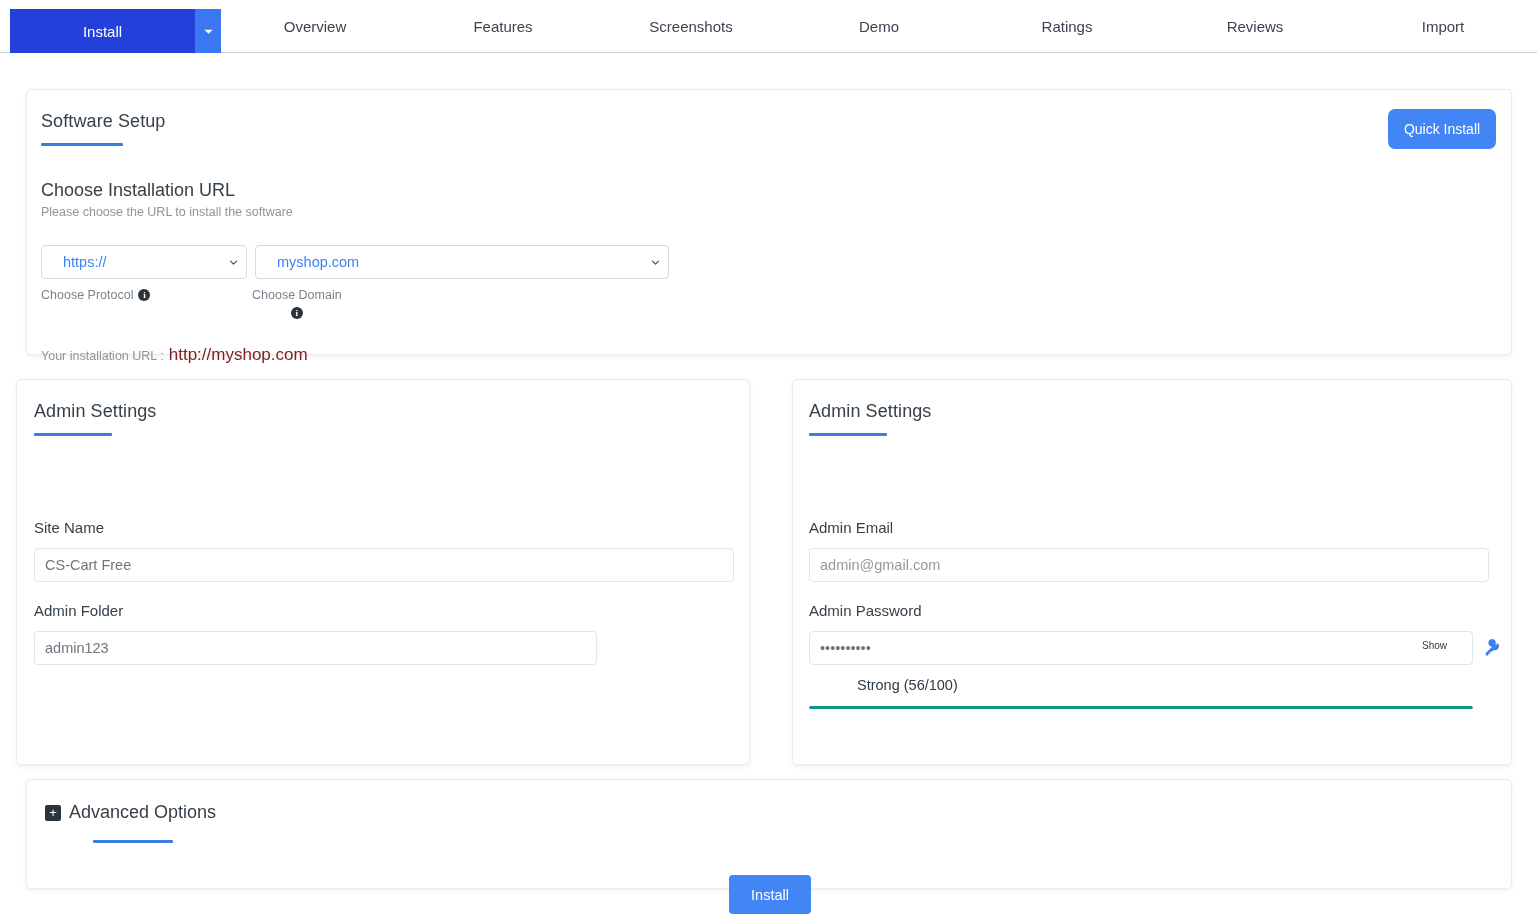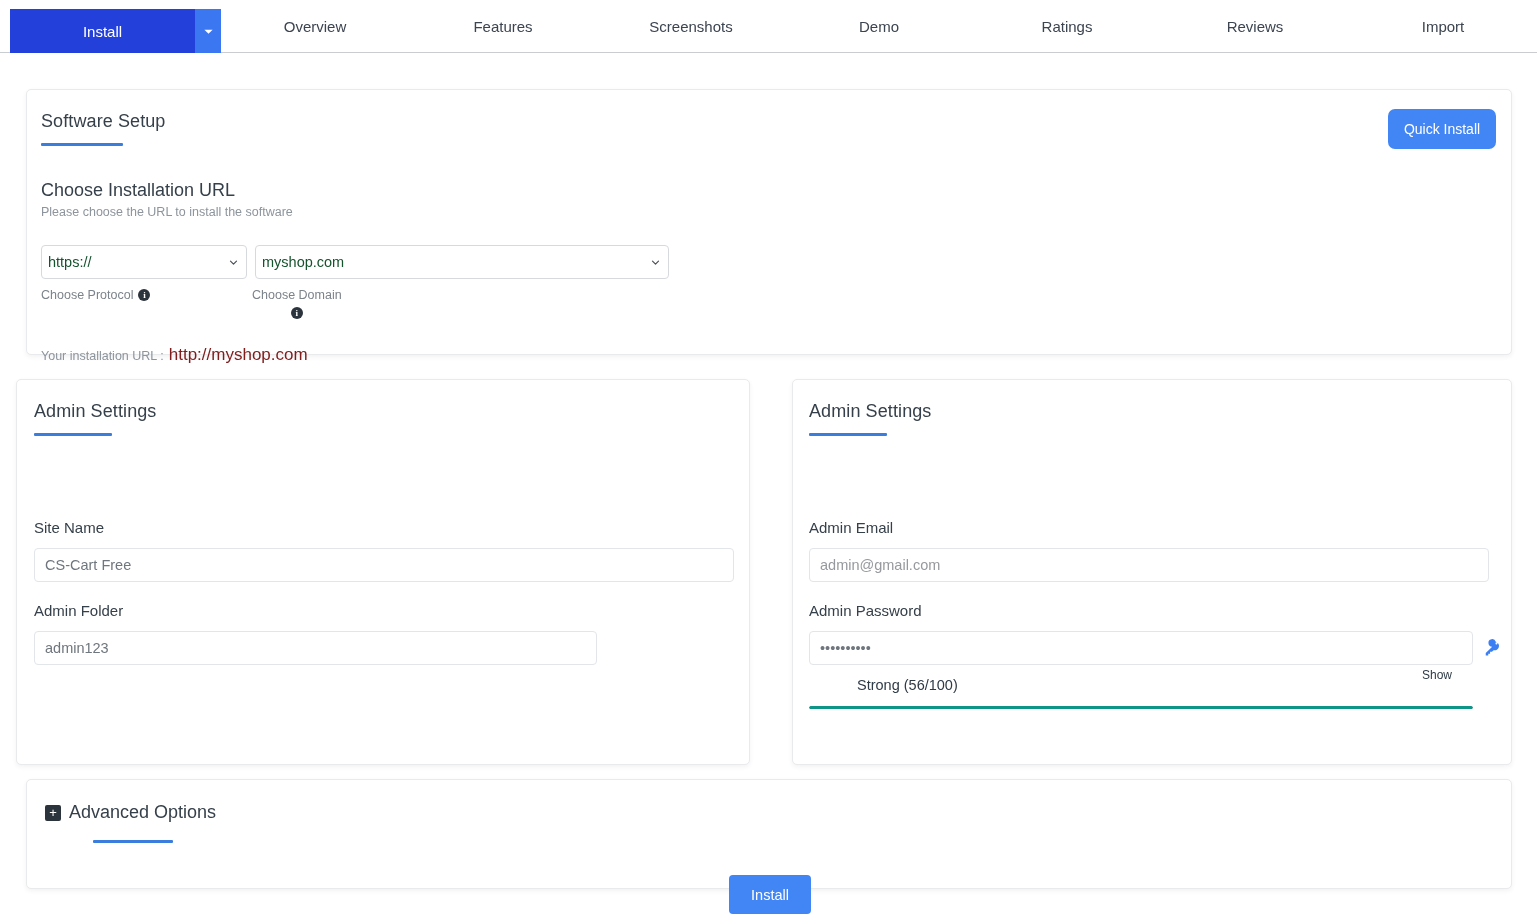--- a/index.html
+++ b/index.html
@@ -120,22 +120,22 @@
     white-space: nowrap;
   }
 
   .sel {
     position: absolute;
     height: 34px;
     border: 1px solid #d6d9de;
     border-radius: 4px;
     background: #ffffff;
     font-size: 14.5px;
-    color: #14532d;
-    padding: 0 26px 0 6px;
+    color: #3b82f6;
+    padding: 0 26px 0 21px;
     font-family: "Liberation Sans", sans-serif;
     appearance: none;
     -webkit-appearance: none;
     cursor: pointer;
   }
   .sel-wrap { position: absolute; }
   .sel-caret {
     position: absolute;
     right: 9px; top: 13px;
     width: 9px; height: 9px;
@@ -194,25 +194,24 @@
     font-size: 14.5px;
     color: #6f767e;
     padding: 0 10px;
     font-family: "Liberation Sans", sans-serif;
     outline: none;
   }
   .text-input::placeholder { color: #96999d; }
 
   .pw-show {
     position: absolute;
-    font-size: 12px;
+    font-size: 10px;
     color: #2e3a46;
     cursor: pointer;
     user-select: none;
-    margin-top: 28px;
   }
   .key-icon {
     position: absolute;
     cursor: pointer;
     width: 20px; height: 20px;
   }
   .key-icon svg { width: 20px; height: 20px; display: block; }
 
   .strength-text {
     position: absolute;

